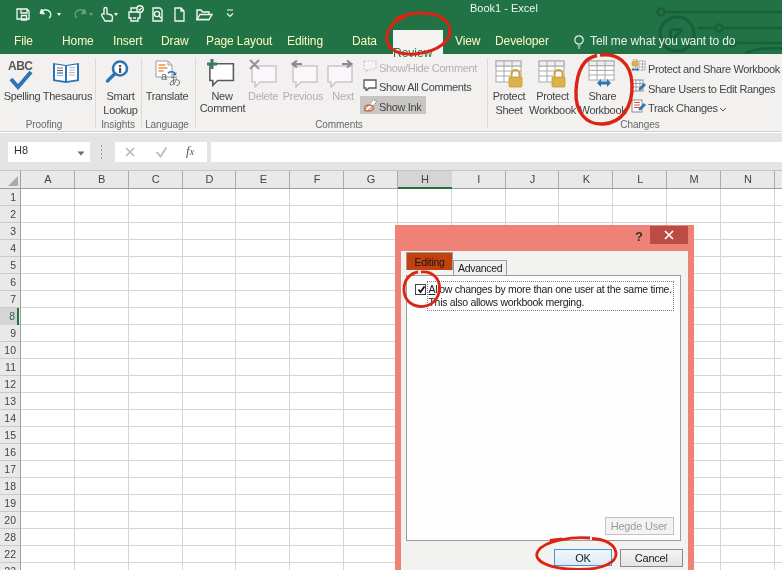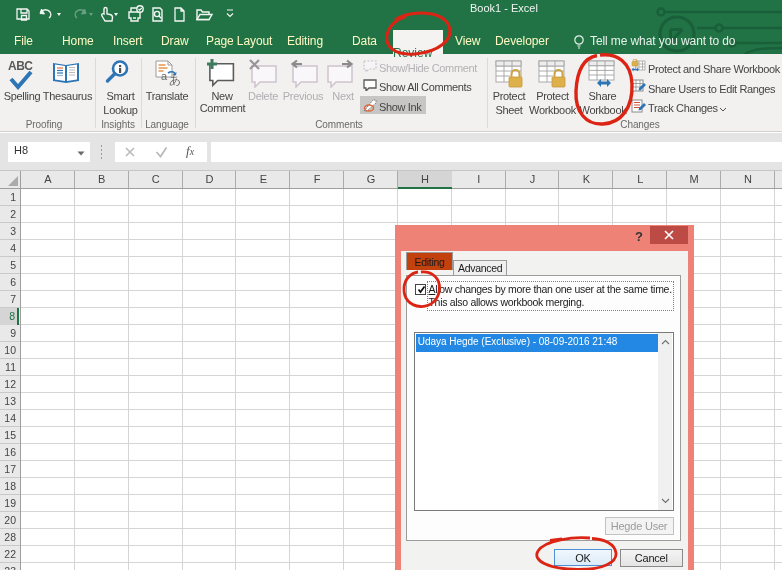--- a/index.html
+++ b/index.html
@@ -348,32 +348,20 @@
   <div id="tabpage"></div>
   <div class="dtab" style="left:5.3px;top:1px;width:46.5px;height:18px;line-height:18px;background:#c2410c;border:1px solid #9c9c9c;border-bottom:none;z-index:3">Editing</div>
   <div class="dtab" style="left:51.8px;top:8.6px;width:54.6px;height:15.5px;line-height:15px;background:#f0f0f0;border:1px solid #9c9c9c;border-bottom:none;z-index:2">Advanced</div>
   <div class="abs" style="left:25.5px;top:30px;width:247px;height:29.5px;border:1px dotted #808080;z-index:4"></div>
   <div class="abs" style="left:14px;top:32.5px;width:11px;height:11px;background:#fff;border:1px solid #444;z-index:4">
    <svg style="position:absolute;left:0.5px;top:0.5px" width="9" height="9" viewBox="0 0 9 9">
             <path d="M1.5 4.5 l2 2.5 L7.5 1.5" stroke="#111" stroke-width="1.7" fill="none"></path>
           </svg>
   </div>
   <div class="abs" style="left:27.5px;top:31.5px;width:246px;font-size:10.5px;color:#1a1a1a;letter-spacing:-0.3px;line-height:13.8px;z-index:4"><u>A</u>llow changes by more than one user at the same time.<br>This also allows workbook merging.</div>
-  <div class="abs" style="left:12.8px;top:80.6px;width:260px;height:179px;background:#fff;border:1px solid #7a7a7a;z-index:4">
-    <div style="position:absolute;left:1px;top:1.5px;width:243px;height:18px;background:#2288e3"></div>
-    <div style="position:absolute;left:3px;top:3px;font-size:10px;color:#fff;letter-spacing:-0.03px;white-space:nowrap">Udaya Hegde (Exclusive) - 08-09-2016 21:48</div>
-    <div style="position:absolute;right:0.5px;top:0.5px;width:14px;height:177px;background:#f0f0f0">
-      <svg style="position:absolute;left:3px;top:6px" width="9" height="6" viewBox="0 0 9 6">
-              <path d="M1 5 l3.5-3.5 L8 5" stroke="#737373" stroke-width="1.2" fill="none"></path>
-            </svg>
-      <svg style="position:absolute;left:3px;bottom:6px" width="9" height="6" viewBox="0 0 9 6">
-              <path d="M1 1 l3.5 3.5 L8 1" stroke="#737373" stroke-width="1.2" fill="none"></path>
-            </svg>
-    </div>
-  </div>
   <div class="btn" style="left:203.5px;top:266px;width:69px;height:17.5px;line-height:17px;background:#f3f3f3;border:1px solid #c2c2c2;color:#9b9b9b;z-index:4">Hegde User</div>
   <div class="btn" style="left:153px;top:297.5px;width:58px;height:17.5px;line-height:16.5px;background:linear-gradient(#f1f7fd,#dcebf9);border:1px solid #4d90d6;z-index:4">OK</div>
   <div class="btn" style="left:219px;top:298px;width:62.5px;height:17.5px;line-height:16.5px;background:linear-gradient(#f4f4f4,#e4e4e4);border:1px solid #8a8a8a;z-index:4">Cancel</div>
  </div>
 </div>
 
 <svg class="abs" style="left:0;top:0;z-index:40;pointer-events:none" width="782" height="570" viewBox="0 0 782 570">
  <g stroke="#dc2414" fill="none">
   <path d="M395 20 C 412 9, 443 11, 449 26 C 454 40, 438 52, 415 54 C 395 55.5, 385 47, 387 35 C 388.5 26, 397 19, 406 16.5" stroke-width="3"></path>
   <path d="M600 55 C 617 53, 631 62, 632 84 C 633 108, 621 123, 603 124 C 586 125, 575 112, 576 91 C 577 70, 584 58, 597 55.5" stroke-width="3.4"></path>

